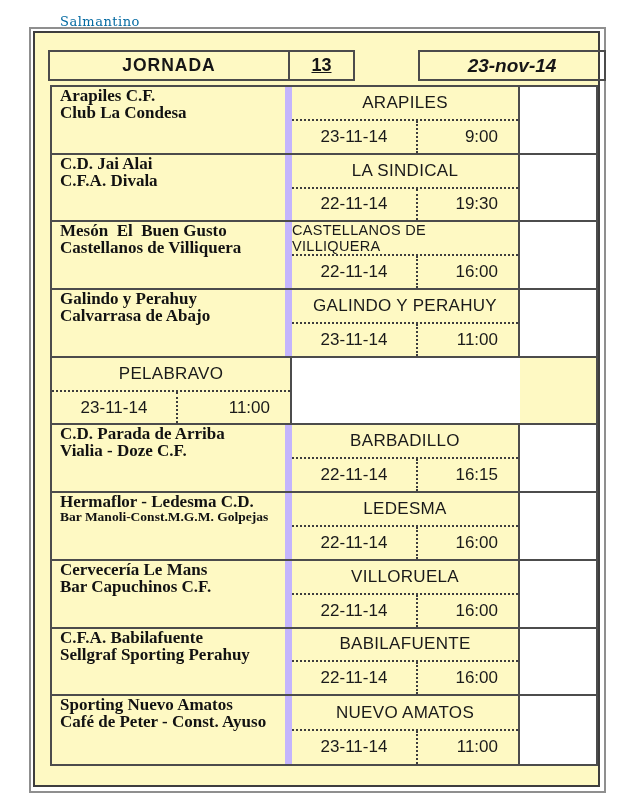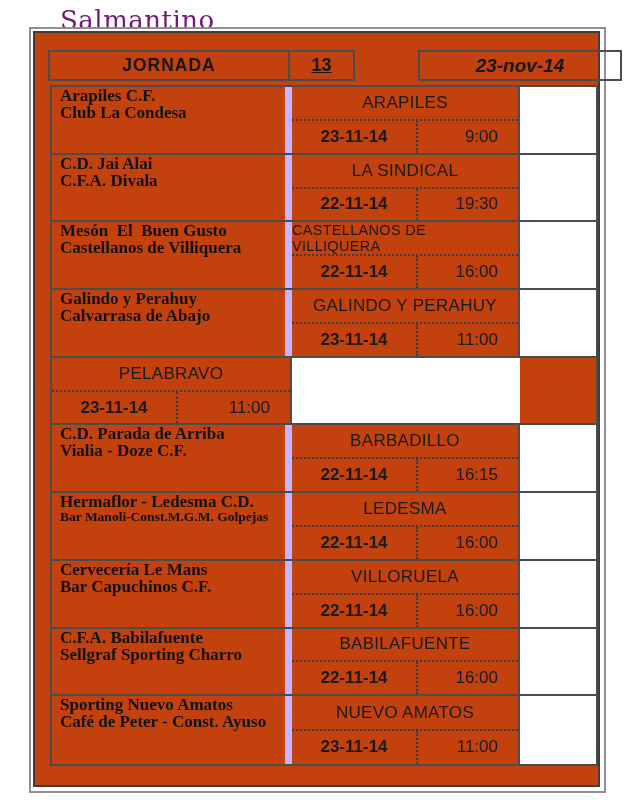--- a/index.html
+++ b/index.html
@@ -1,40 +1,40 @@
 <!DOCTYPE html>
 <html><head>
 <meta charset="utf-8">
 <style>
   html,body{margin:0;padding:0;background:#ffffff;}
   .page{position:relative;width:635px;height:800px;background:#ffffff;overflow:hidden;
         font-family:"Liberation Sans",sans-serif;color:#161616;}
 
   
-  .brand{position:absolute;left:60px;top:5px;font-family:"DejaVu Serif",serif;
-         font-size:26px;color:#701a75;letter-spacing:0.5px;}
+  .brand{position:absolute;left:60px;top:14px;font-family:"DejaVu Serif",serif;
+         font-size:13px;color:#0369a1;letter-spacing:0.5px;}
   .title{position:absolute;left:240px;top:2px;width:155px;text-align:center;
          font-weight:bold;font-size:24px;color:#0f0f0f;margin-top:39px;}
   .advertiser{position:absolute;left:416px;top:11px;font-size:14px;color:#a21caf;
               letter-spacing:0.8px;margin-top:17px;}
 
   
   .box-wrap{position:absolute;left:29px;top:27px;width:577px;height:766px;
             border:2px solid #8f8f8f;box-sizing:border-box;padding:2px;}
   .outer-box{position:relative;width:567px;height:756px;border:2px solid #3e3e3e;
-             box-sizing:border-box;background:#c2410c;}
+             box-sizing:border-box;background:#fef9c3;}
 
   
   .jornada-box{position:absolute;left:13px;top:17px;width:307px;height:31px;
                border:2px solid #4c4c4c;box-sizing:border-box;display:flex;}
   .jornada-label{flex:1;border-right:2px solid #4c4c4c;display:flex;align-items:center;
                  justify-content:center;font-weight:bold;font-size:17.5px;letter-spacing:1px;}
   .jornada-number{width:63px;display:flex;align-items:center;justify-content:center;
                   font-weight:bold;font-size:18px;text-decoration:underline;}
-  .jornada-date{position:absolute;left:383px;top:17px;width:204px;height:31px;
+  .jornada-date{position:absolute;left:383px;top:17px;width:188px;height:31px;
                 border:2px solid #4c4c4c;box-sizing:border-box;display:flex;align-items:center;
                 justify-content:center;font-weight:bold;font-style:italic;font-size:19px;}
 
   
   .match-table{position:absolute;left:15px;top:52px;width:548px;
                border:2px solid #4c4c4c;box-sizing:border-box;}
   .match-row{display:grid;grid-template-columns:240px 228px 1fr;height:67.7px;
              box-sizing:border-box;border-bottom:2px solid #4c4c4c;}
   .match-row:last-child{border-bottom:none;}
 
@@ -45,21 +45,21 @@
   .team.small{font-size:13.5px;}
 
   .schedule-cell{border-right:2px solid #4c4c4c;box-sizing:border-box;display:flex;
                  flex-direction:column;}
   .venue{flex:1;border-bottom:2px dotted #3d3d3d;box-sizing:border-box;display:flex;
          align-items:center;justify-content:center;font-size:17px;letter-spacing:0.3px;
          color:#1a1a1a;}
   .venue.long{font-size:14.5px;}
   .datetime{flex:1;display:flex;}
   .mdate{width:126px;border-right:2px dotted #3d3d3d;box-sizing:border-box;display:flex;
-         align-items:center;justify-content:center;font-size:17px;color:#1a1a1a;font-weight:bold;}
+         align-items:center;justify-content:center;font-size:17px;color:#1a1a1a;}
   .mtime{flex:1;display:flex;align-items:center;justify-content:flex-end;
          padding-right:20px;box-sizing:border-box;font-size:17px;color:#1a1a1a;}
   .notes-cell{background:#fff;}
 </style>
 </head>
 <body>
 
 <div class="page">
 
   <span class="brand">Salmantino</span>
@@ -188,21 +188,21 @@
         <div class="mdate">22-11-14</div>
         <div class="mtime">16:00</div>
       </div>
     </div>
     <div class="notes-cell"></div>
   </div>
 
   <div class="match-row">
     <div class="teams-cell">
       <div class="team home">C.F.A. Babilafuente</div>
-      <div class="team away">Sellgraf Sporting Charro</div>
+      <div class="team away">Sellgraf Sporting Perahuy</div>
     </div>
     <div class="schedule-cell">
       <div class="venue">BABILAFUENTE</div>
       <div class="datetime">
         <div class="mdate">22-11-14</div>
         <div class="mtime">16:00</div>
       </div>
     </div>
     <div class="notes-cell"></div>
   </div>

